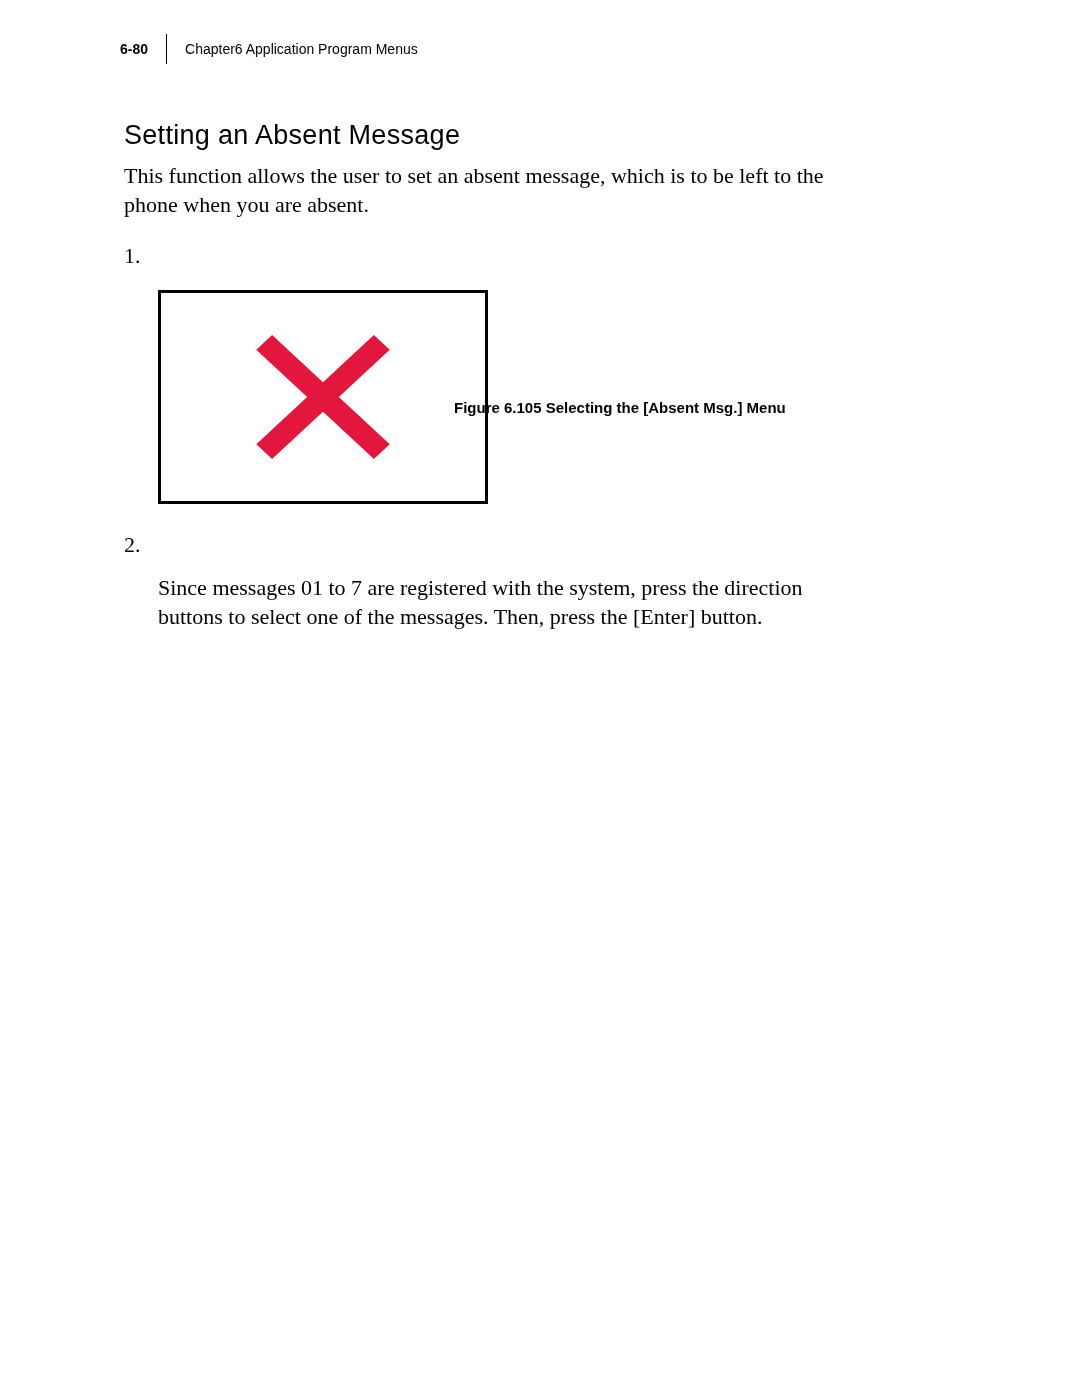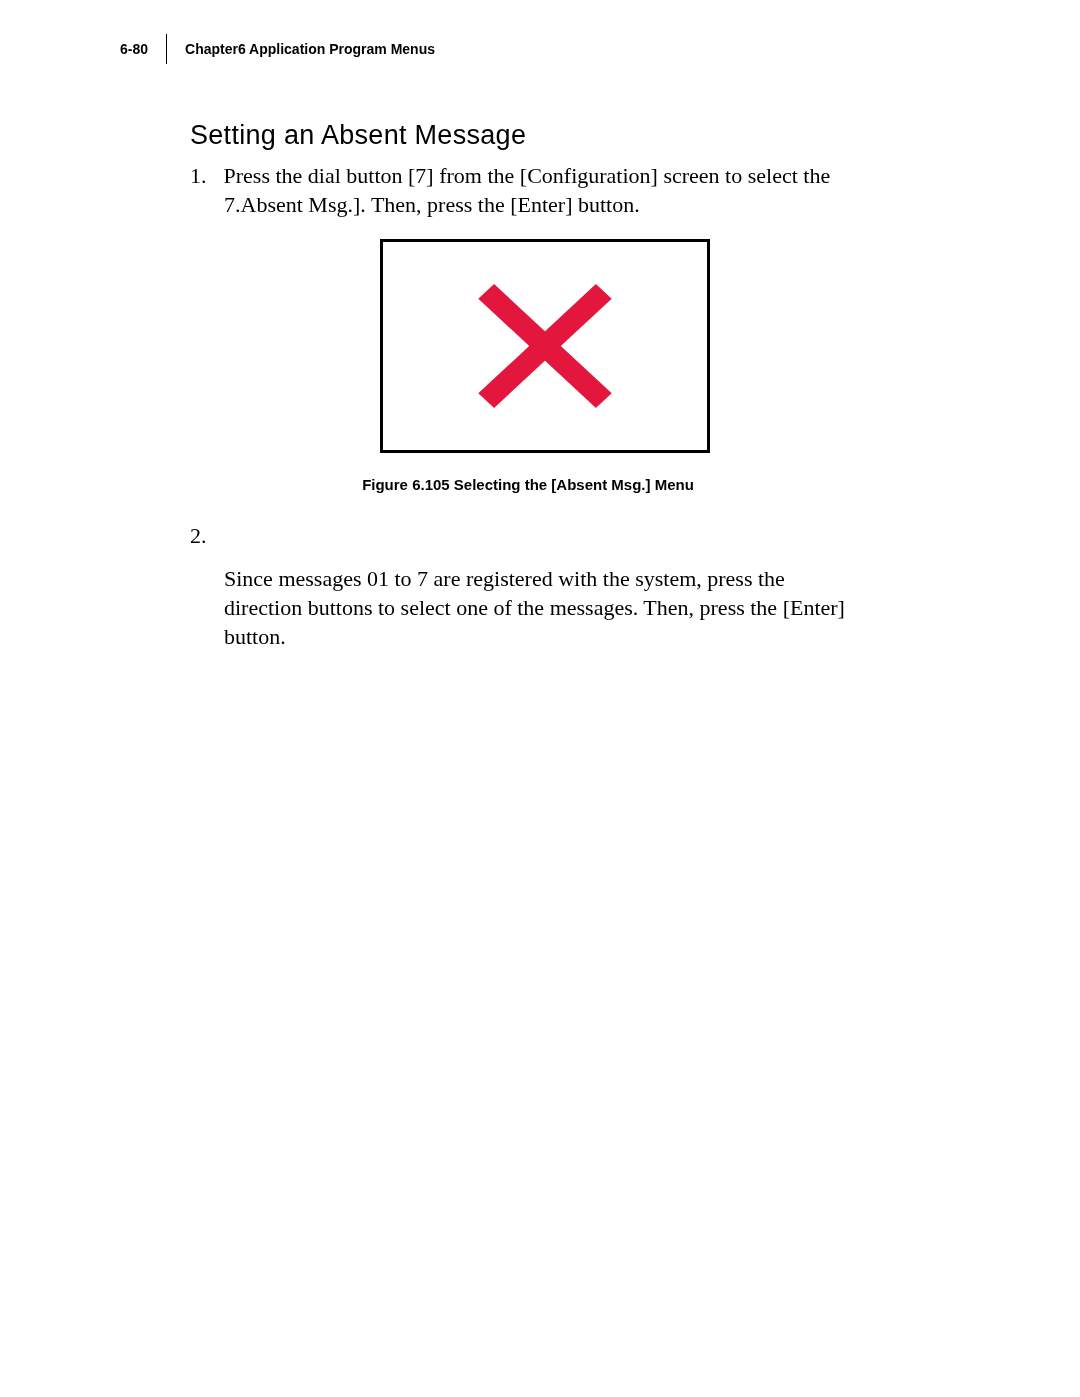--- a/index.html
+++ b/index.html
@@ -30,26 +30,25 @@
   .header .pagenum {
     padding-right: 18px;
   }
   .header .divider {
     width: 1px;
     height: 30px;
     background: #000;
     margin-right: 18px;
   }
   .header .chapter {
-    font-weight: bold;
+    font-weight: normal;
   }
 
   .content {
     margin-top: 56px;
-    margin-left: 66px;
     max-width: 770px;
   }
 
   h2.section-title {
     font-family: Arial, Helvetica, sans-serif;
     font-weight: normal;
     font-size: 27px;
     margin: 0 0 10px 0;
     letter-spacing: 0.3px;
   }
@@ -79,21 +78,21 @@
     display: inline-block;
     width: 28px;
     text-indent: 0;
   }
   ol.steps > li .step-text {
     text-indent: 0;
   }
 
   .figure-wrap {
     display: flex;
-    flex-direction: column;
+    flex-direction: row;
     align-items: center;
     margin: 20px 0 26px 0;
   }
   .figure-box {
     border: 3px solid #000;
     background: #fff;
     display: flex;
     align-items: center;
     justify-content: center;
     box-sizing: border-box;
@@ -129,24 +128,24 @@
   <div class="header">
     <span class="pagenum">6-80</span>
     <span class="divider"></span>
     <span class="chapter">Chapter6  Application Program Menus</span>
   </div>
 
   <div class="content">
 
     <h2 class="section-title">Setting an Absent Message</h2>
 
+    <p class="intro">This function allows the user to set an absent message, which is to be left to the phone when you are absent.</p>
 
     <ol class="steps">
       <li>
-        <span class="step-text">Press the dial button [7] from the [Configuration] screen to select the 7.Absent Msg.]. Then, press the [Enter] button.</span>
 
         <div class="figure-wrap">
           <div class="figure-box fig-a">
             <span class="x-icon x-icon-a">
               <svg viewBox="0 0 100 100" preserveAspectRatio="none">
                 <line x1="8" y1="8" x2="92" y2="92" stroke-width="16" stroke-linecap="butt" stroke="#e3163d"></line>
                 <line x1="92" y1="8" x2="8" y2="92" stroke-width="16" stroke-linecap="butt" stroke="#e3163d"></line>
               </svg>
             </span>
           </div>

